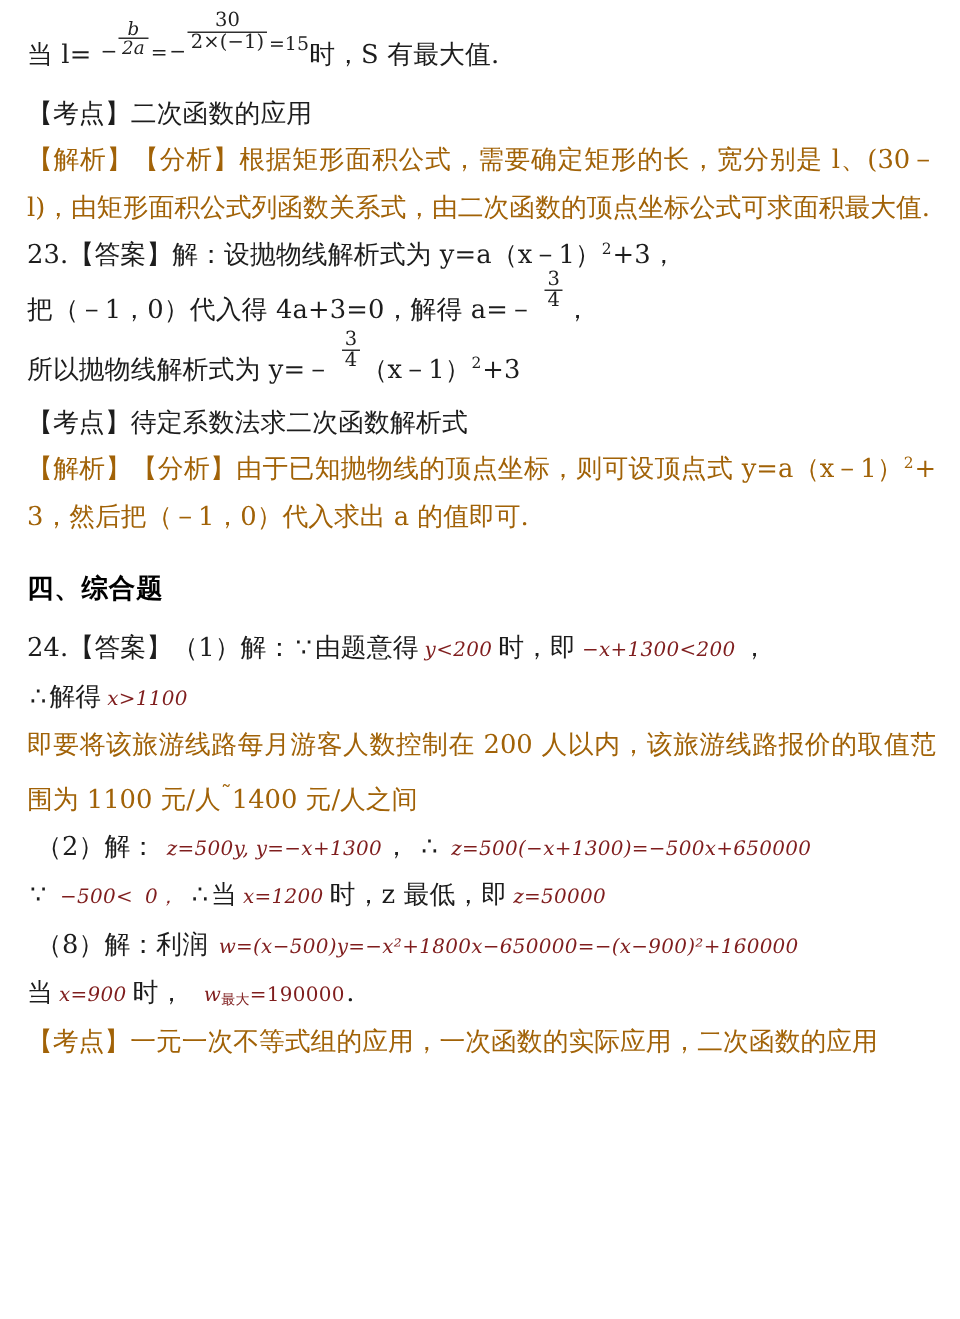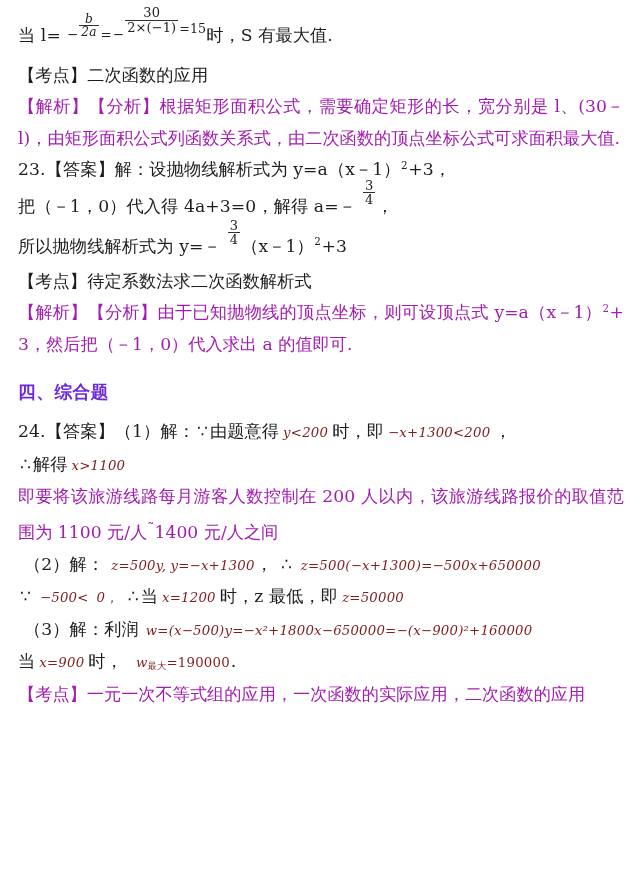--- a/index.html
+++ b/index.html
@@ -38,35 +38,35 @@
     line-height: 31.5px;
     letter-spacing: 0.1px;
     color: #1d1d1d;
     white-space: normal;
     word-break: break-all;
   }
   .line.tall { line-height: 40px; }
   .para {
     font-size: 17.2px;
     line-height: 31.5px;
-    color: #a21caf;
+    color: #a16207;
     text-align: justify;
     text-justify: inter-ideograph;
     word-break: break-all;
   }
 
   
   .section-head {
     font-size: 17.6px;
     font-weight: bold;
     line-height: 30px;
     margin-top: 17px;
     margin-bottom: 9px;
     letter-spacing: 0.6px;
-    color: #6d28d9;
+    color: #000000;
   }
 
   
   .m {
     font-family: "DejaVu Serif", "Liberation Serif", serif;
     font-style: italic;
     font-size: 13.3px;
     letter-spacing: 0.2px;
     color: #7f1d1d;
     white-space: nowrap;
@@ -203,21 +203,21 @@
 
     <div class="line">
       <span class="gap-s"></span><span>（2）解：</span><span class="gap-s"></span><span class="m">z=500y, y=−x+1300</span><span>，</span><span class="gap-s"></span><span class="therefore">∴</span><span class="gap-s"></span><span class="m">z=500(−x+1300)=−500x+650000</span>
     </div>
 
     <div class="line">
       <span class="therefore">∵</span><span class="gap-s"></span><span class="m">−500&lt;</span><span class="gap-s"></span><span class="m">0，</span><span class="gap-s"></span><span class="therefore">∴</span><span>当</span><span class="m sp">x=1200</span><span>时，z 最低，即</span><span class="m sp">z=50000</span>
     </div>
 
     <div class="line">
-      <span class="gap-s"></span><span>（3）解：利润</span><span class="gap-s"></span><span class="m">w=(x−500)y=−x²+1800x−650000=−(x−900)²+160000</span>
+      <span class="gap-s"></span><span>（8）解：利润</span><span class="gap-s"></span><span class="m">w=(x−500)y=−x²+1800x−650000=−(x−900)²+160000</span>
     </div>
 
     <div class="line">
       <span>当</span><span class="m sp">x=900</span><span>时，</span><span class="gap-m"></span><span class="m nowrap"><span>w</span><sub class="sm">最大</sub><span class="num">=190000</span></span><span>.</span>
     </div>
 
     <div class="para">
       <span class="brk">【考点】</span><span>一元一次不等式组的应用，一次函数的实际应用，二次函数的应用</span>
     </div>
 

